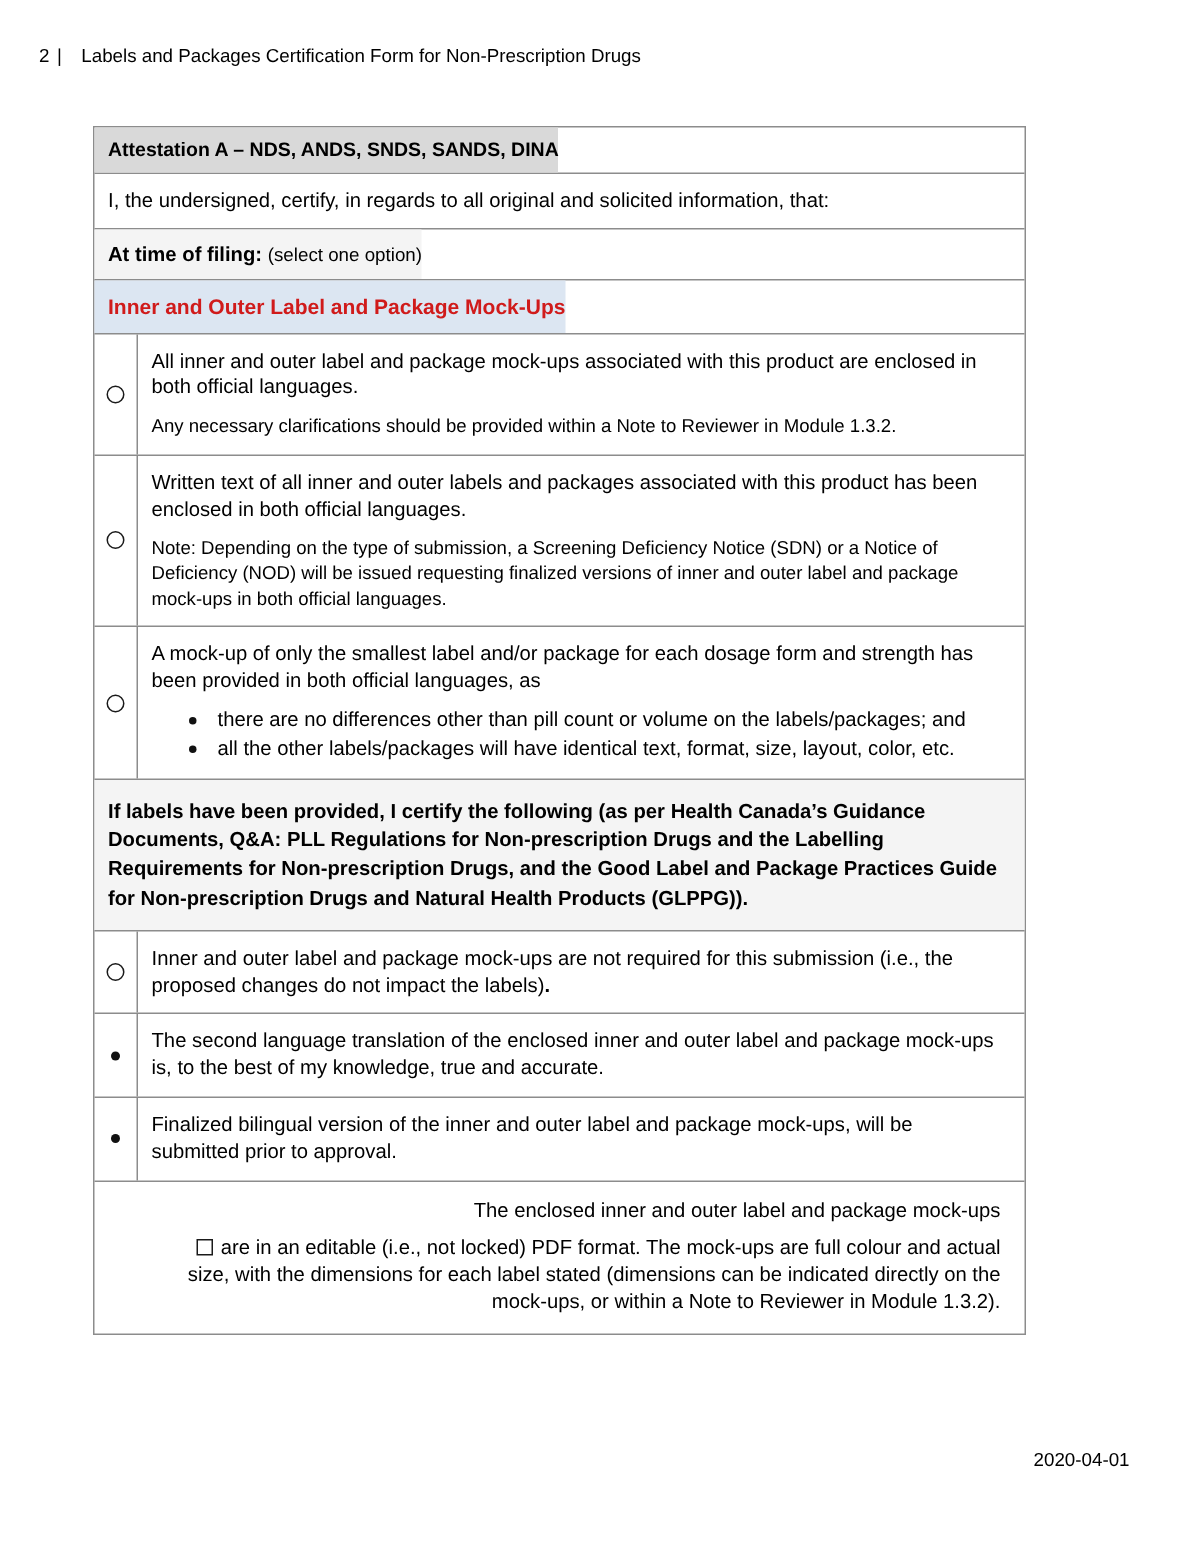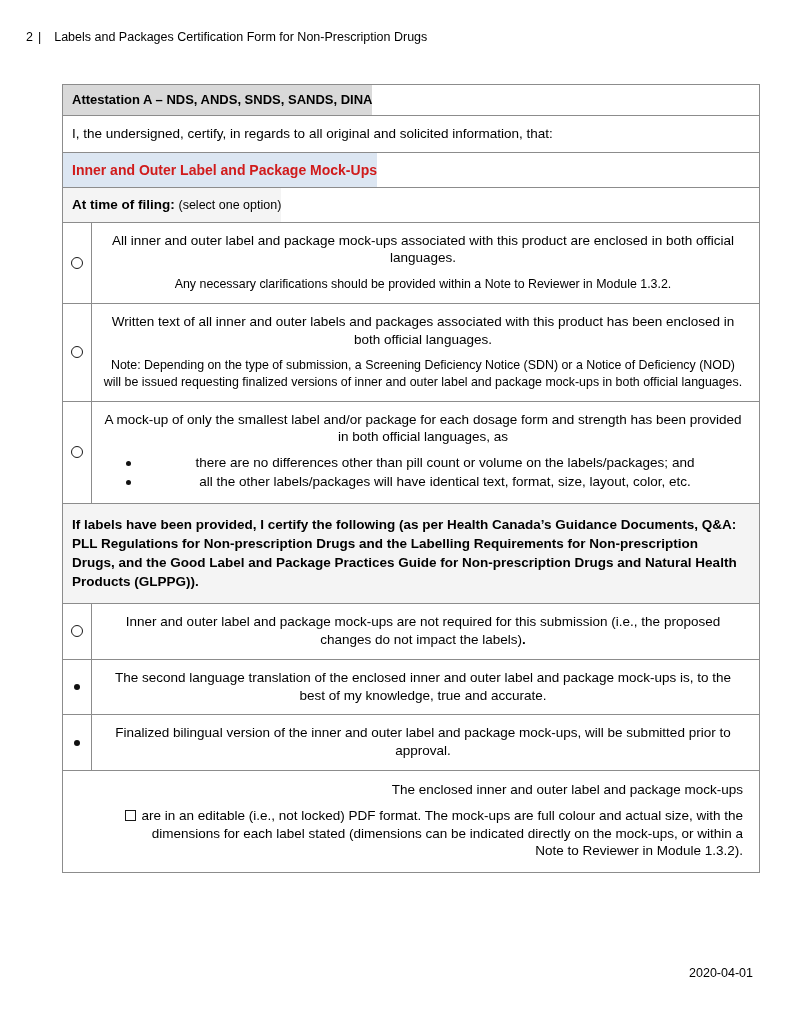--- a/index.html
+++ b/index.html
@@ -36,21 +36,21 @@
   }
   .page-header .pg-num { }
   .page-header .pg-sep { margin: 0 4px 0 5px; }
   .page-header .hdr-title { margin-left: 9px; }
 
   
   .form-table {
     position: absolute;
     top: 84px;
     left: 62px;
-    width: 698px;
+    width: 622px;
     border: 1px solid #8c8c8c;
     border-collapse: collapse;
     box-sizing: border-box;
     background: #ffffff;
   }
 
   .row {
     display: flex;
     border-bottom: 1px solid #8c8c8c;
     box-sizing: border-box;
@@ -91,21 +91,20 @@
     line-height: 1.3;
   }
   .row-subheading .sh-strong { font-weight: bold; }
   .row-subheading .sh-note { font-size: 12.5px; }
 
   
   .opt-row {
     display: flex;
     align-items: stretch;
     min-height: 34px;
-    text-align: center;
   }
   .marker-cell {
     width: 29px;
     flex: 0 0 29px;
     border-right: 1px solid #8c8c8c;
     display: flex;
     align-items: center;
     justify-content: center;
     box-sizing: border-box;
   }
@@ -221,28 +220,28 @@
 
     <div class="row">
       <div class="row-title">Attestation A – NDS, ANDS, SNDS, SANDS, DINA</div>
     </div>
 
     <div class="row">
       <div class="row-intro">I, the undersigned, certify, in regards to all original and solicited information, that:</div>
     </div>
 
     <div class="row">
-      <div class="row-section">Inner and Outer Label and Package Mock-Ups</div>
-    </div>
-
-    <div class="row">
       <div class="row-subheading">
         <span class="sh-strong">At time of filing:</span>
         <span class="sh-note">(select one option)</span>
       </div>
+    </div>
+
+    <div class="row">
+      <div class="row-section">Inner and Outer Label and Package Mock-Ups</div>
     </div>
 
     <div class="row opt-row">
       <div class="marker-cell">
         <span class="radio-glyph"></span>
       </div>
       <div class="content-cell">
         <p class="p-main">All inner and outer label and package mock-ups associated with this product are enclosed in both official languages.</p>
         <p class="p-note">Any necessary clarifications should be provided within a Note to Reviewer in Module 1.3.2.</p>
       </div>

